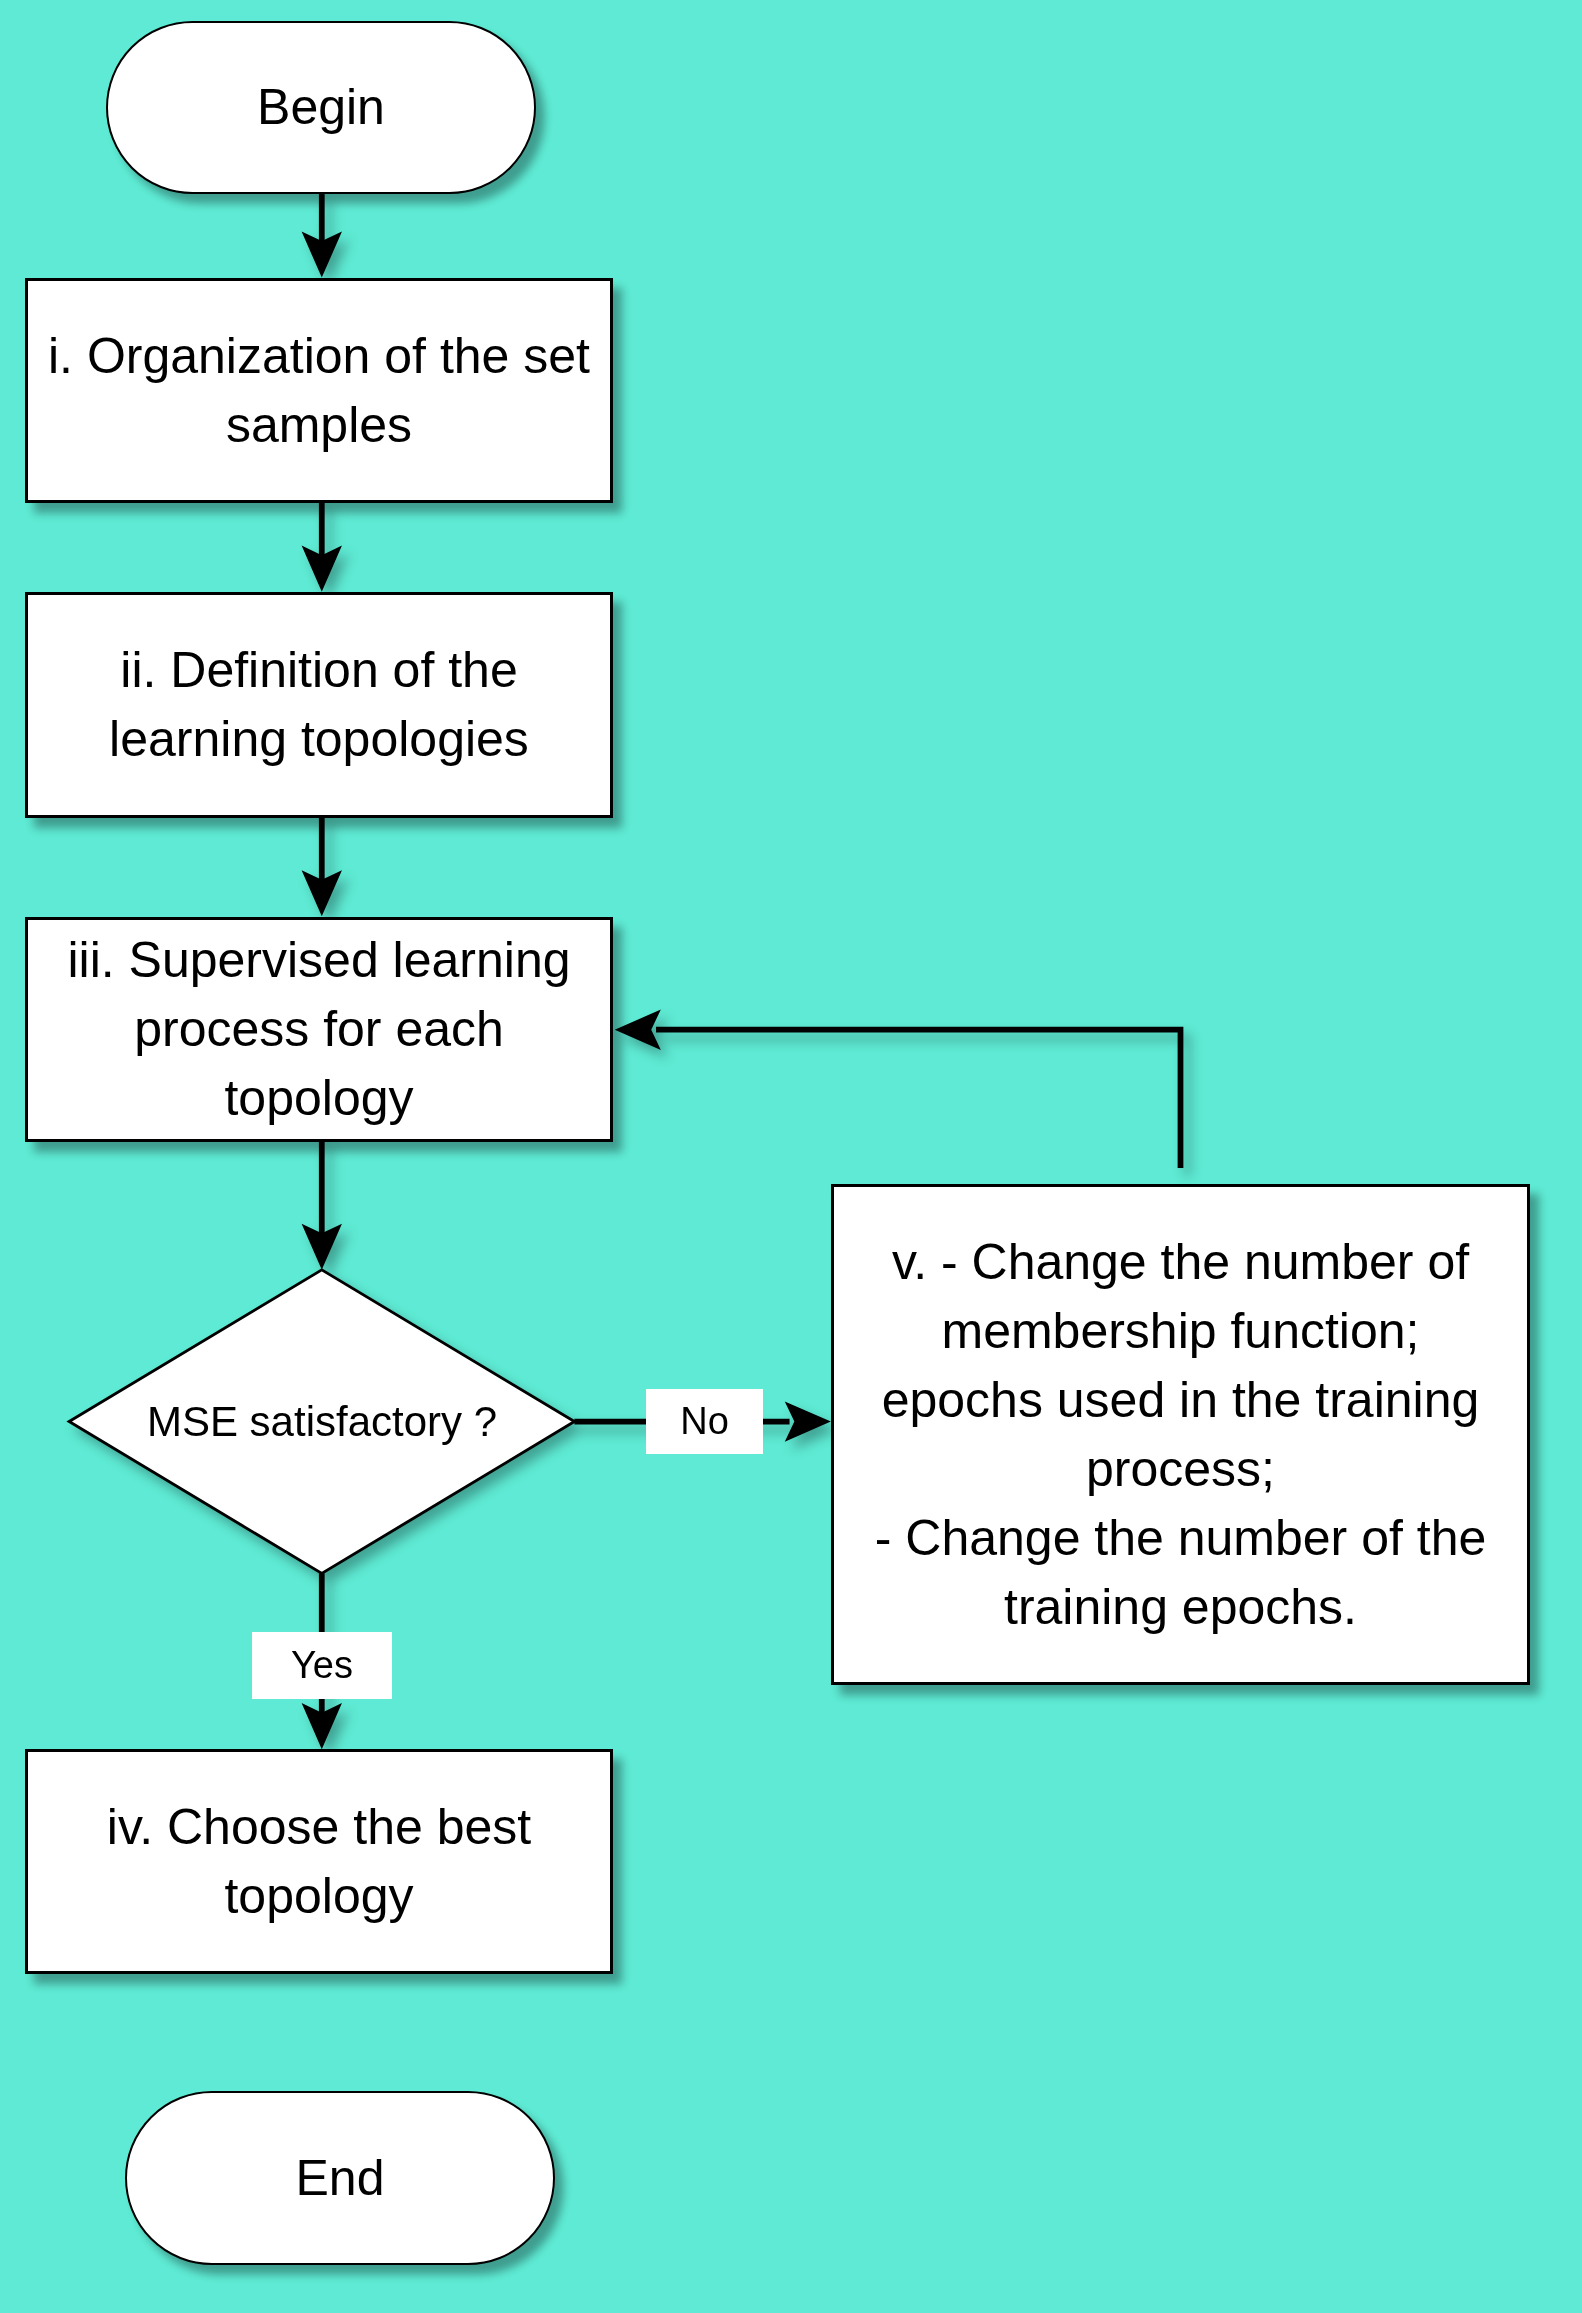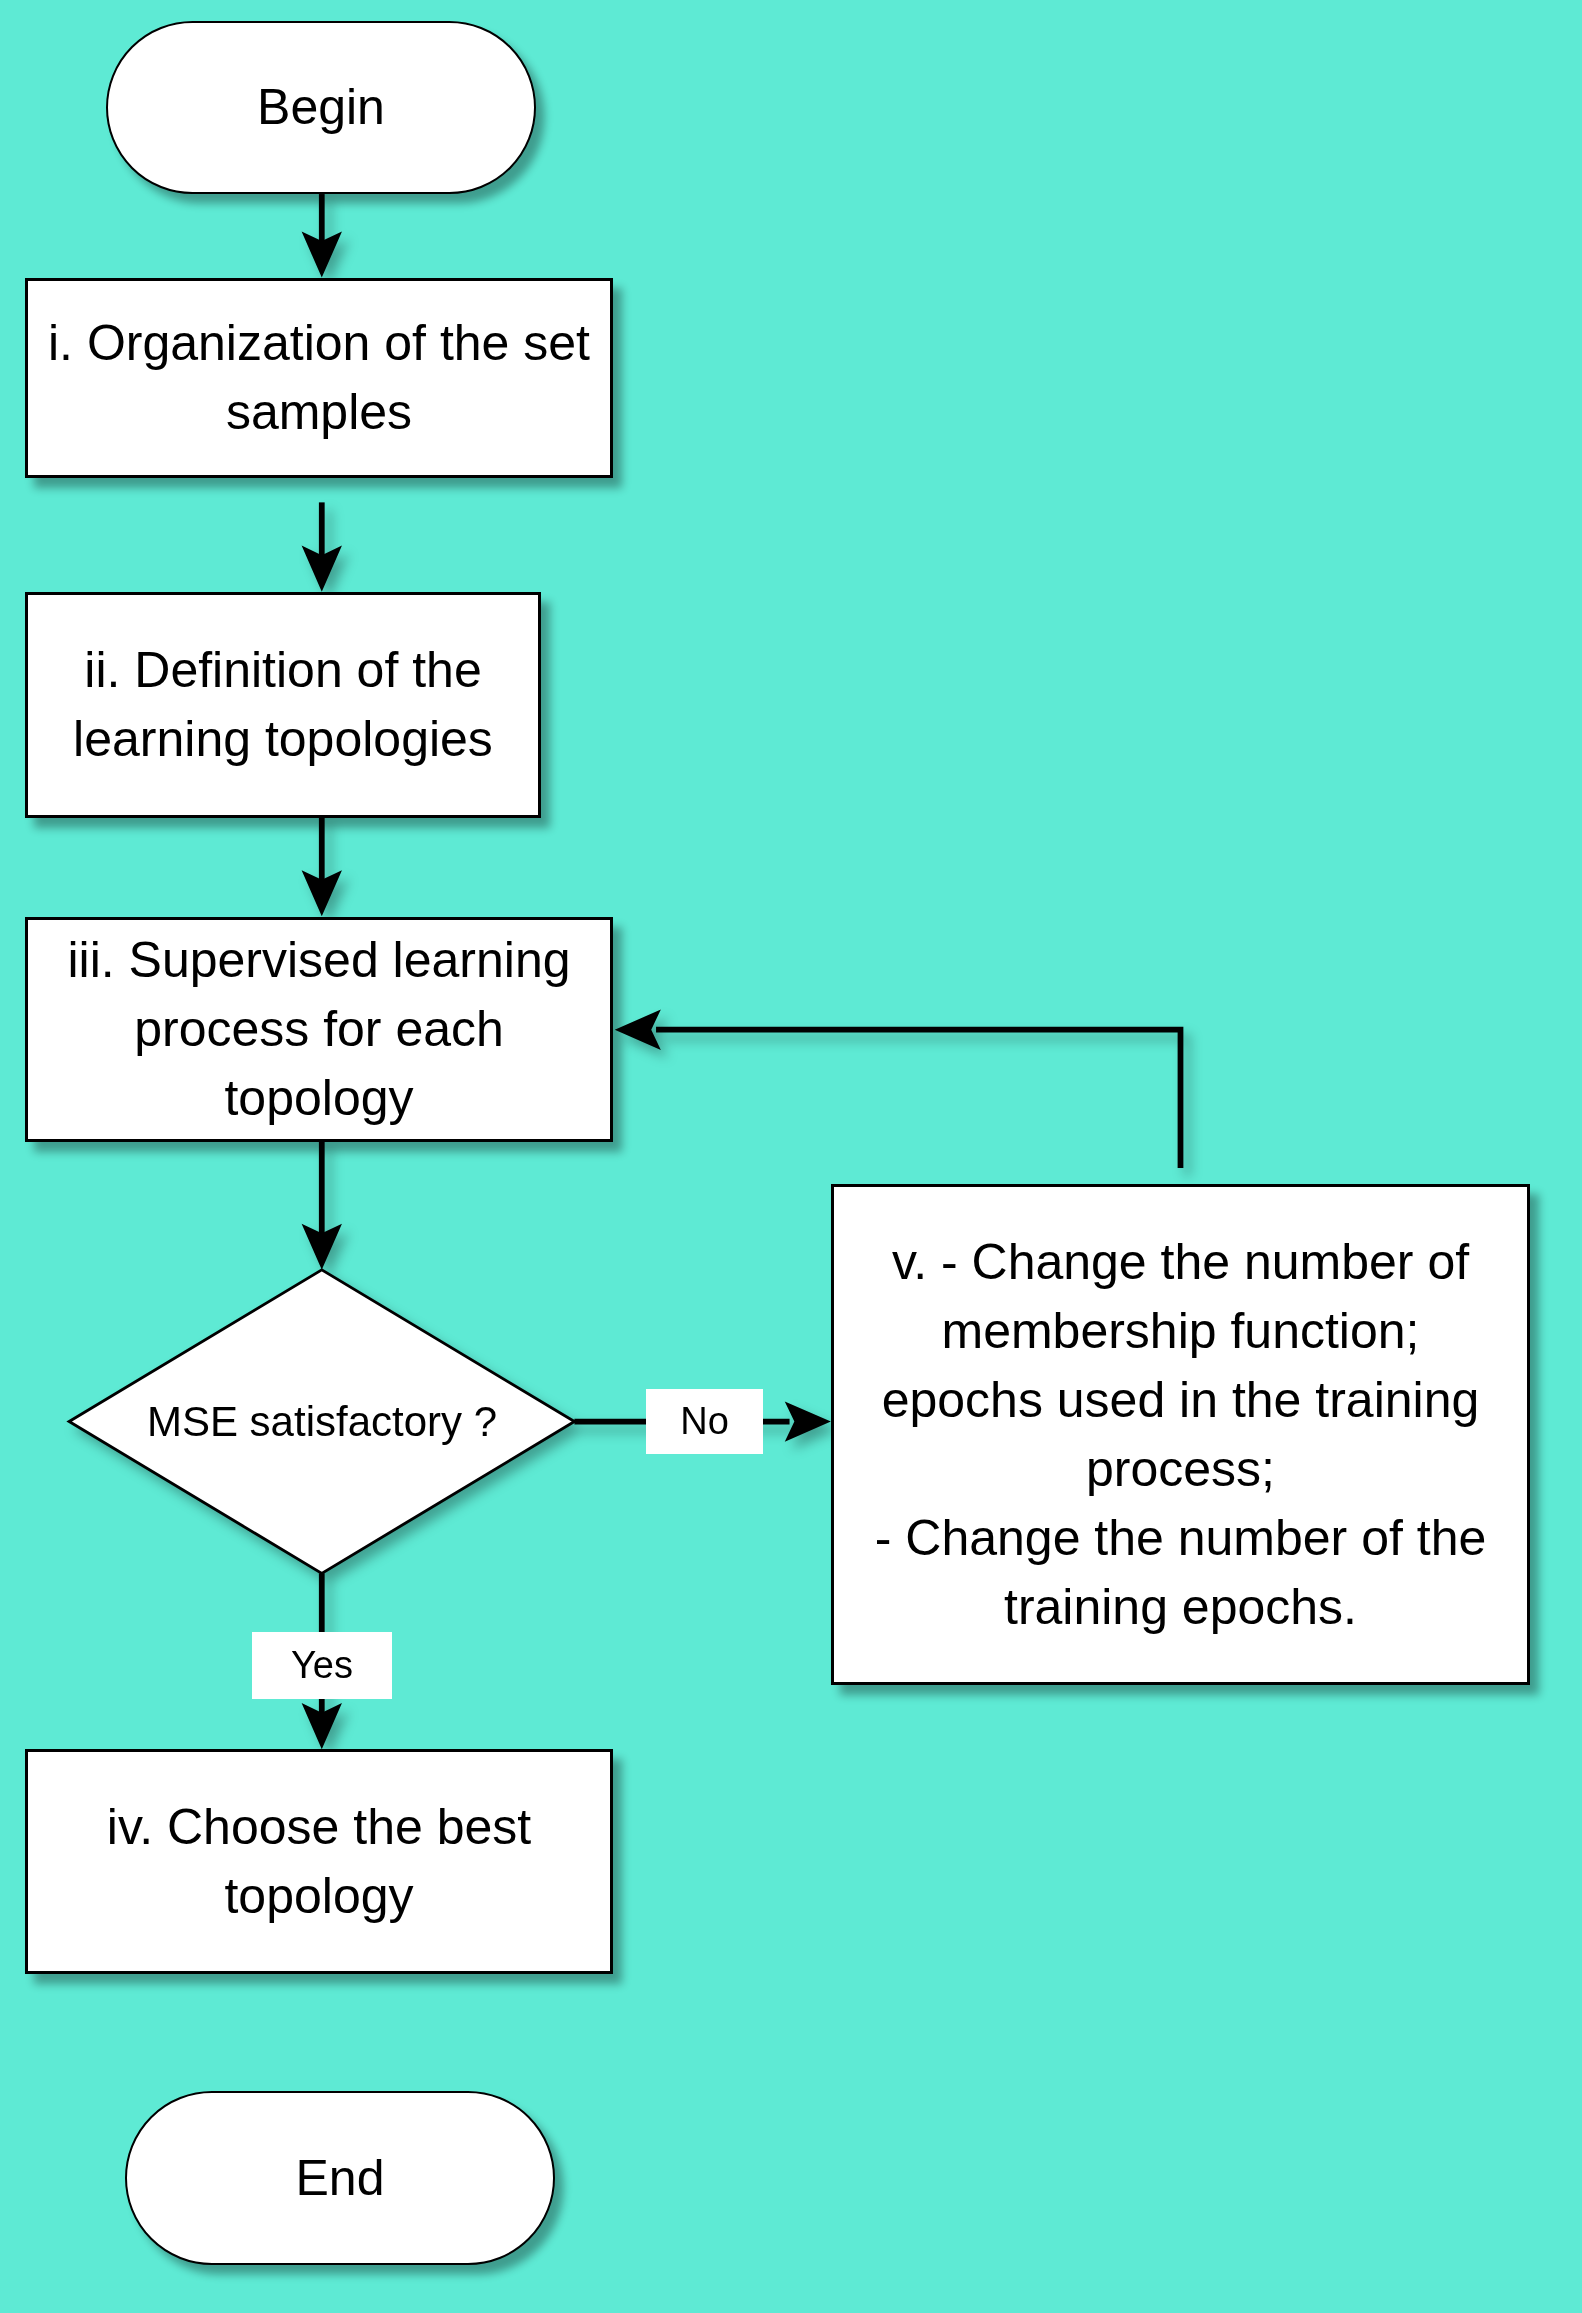--- a/index.html
+++ b/index.html
@@ -123,26 +123,26 @@
       <polygon class="arrowhead" points="640,1072 688,1051 678,1072 688,1093"></polygon>
     </g>
 
     <polygon class="diamond-shape" points="72,1480 335,1322 598,1480 335,1638"></polygon>
   </svg>
 
   <div class="node terminator" style="left:106px; top:21px; width:430px; height:173px;">
     <span class="tline">Begin</span>
   </div>
 
-  <div class="node process" style="left:25px; top:278px; width:588px; height:200px;">
+  <div class="node process" style="left:25px; top:278px; width:588px; height:225px;">
     <span class="tline">i. Organization of the set</span>
     <span class="tline">samples</span>
   </div>
 
-  <div class="node process" style="left:25px; top:592px; width:516px; height:226px;">
+  <div class="node process" style="left:25px; top:592px; width:588px; height:226px;">
     <span class="tline">ii. Definition of the</span>
     <span class="tline">learning topologies</span>
   </div>
 
   <div class="node process" style="left:25px; top:917px; width:588px; height:225px;">
     <span class="tline">iii. Supervised learning</span>
     <span class="tline">process for each</span>
     <span class="tline">topology</span>
   </div>
 

